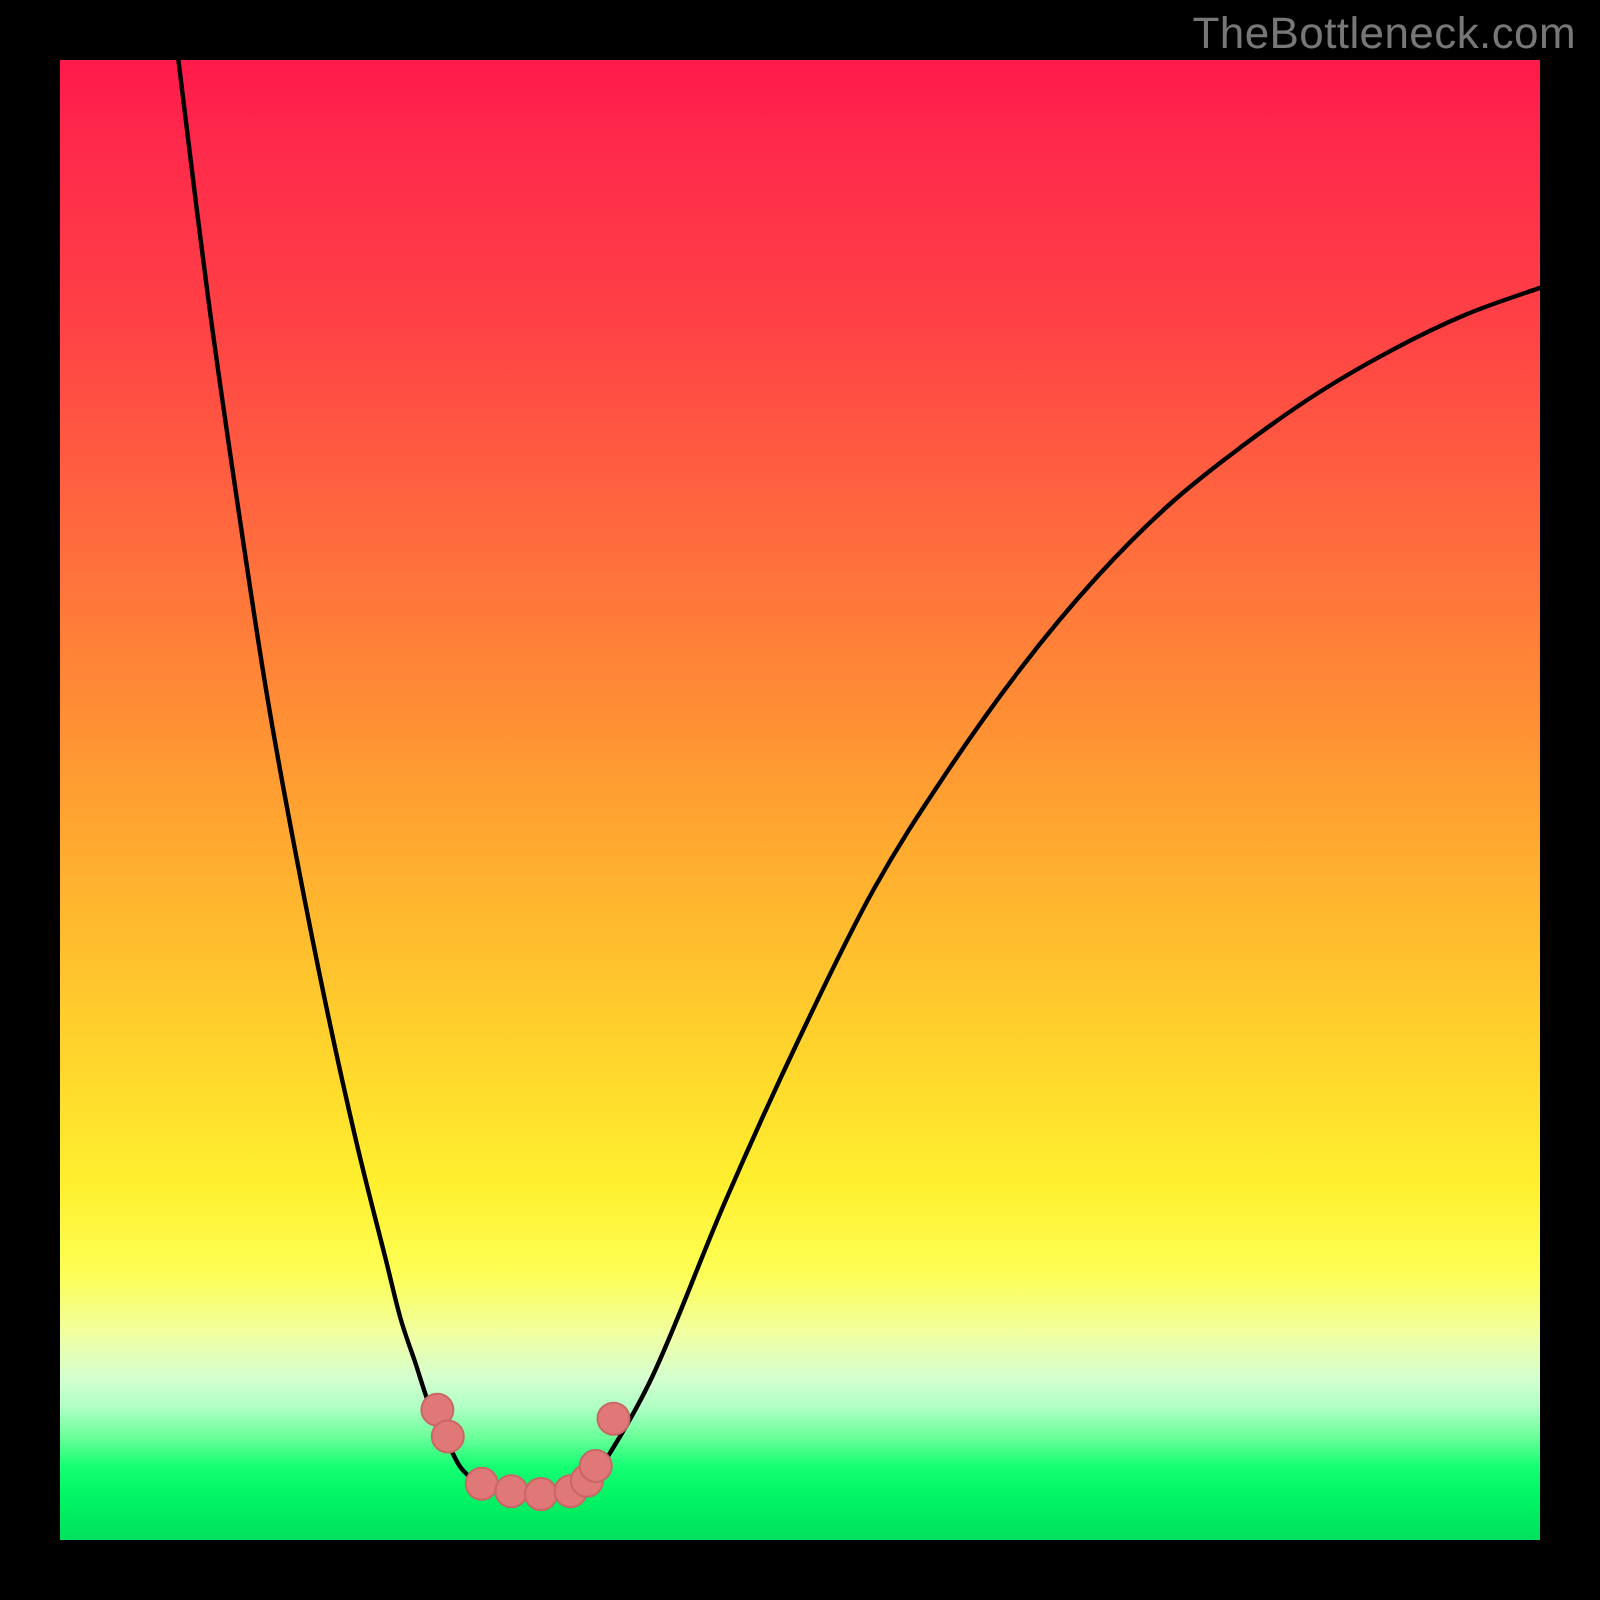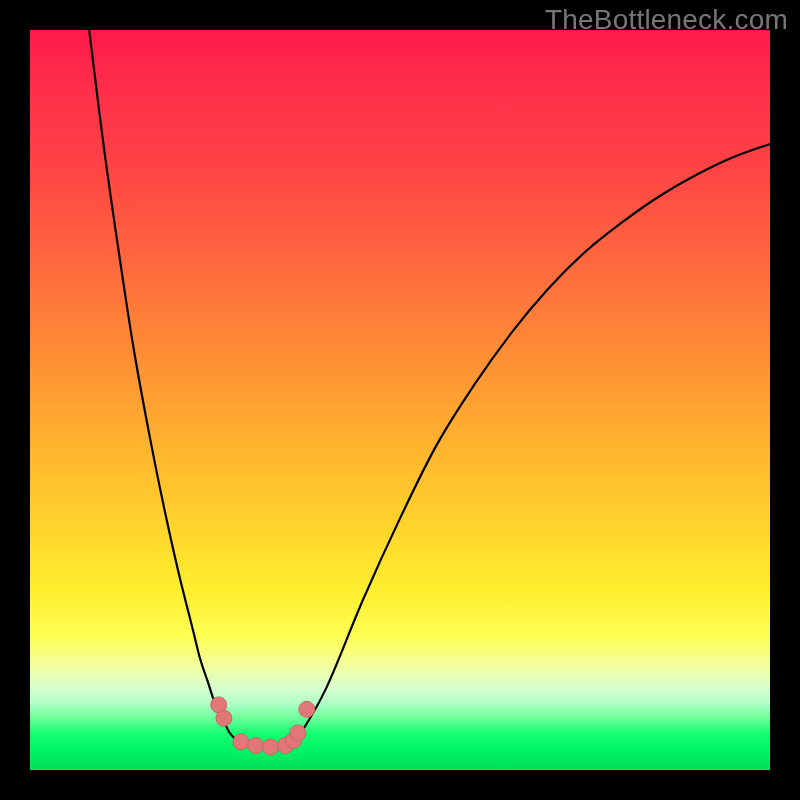--- a/index.html
+++ b/index.html
@@ -51,21 +51,21 @@
     top: 0;
     width: 740px;
     height: 740px;
     pointer-events: none;
   }
   .watermark {
     position: absolute;
     top: 4px;
     right: 12px;
     color: #777;
-    font-size: 28px;
+    font-size: 22px;
     font-weight: 500;
     letter-spacing: 0.2px;
   }
 </style>
 </head>
 <body>
 
 <div class="frame">
   <div class="watermark">TheBottleneck.com</div>
 

